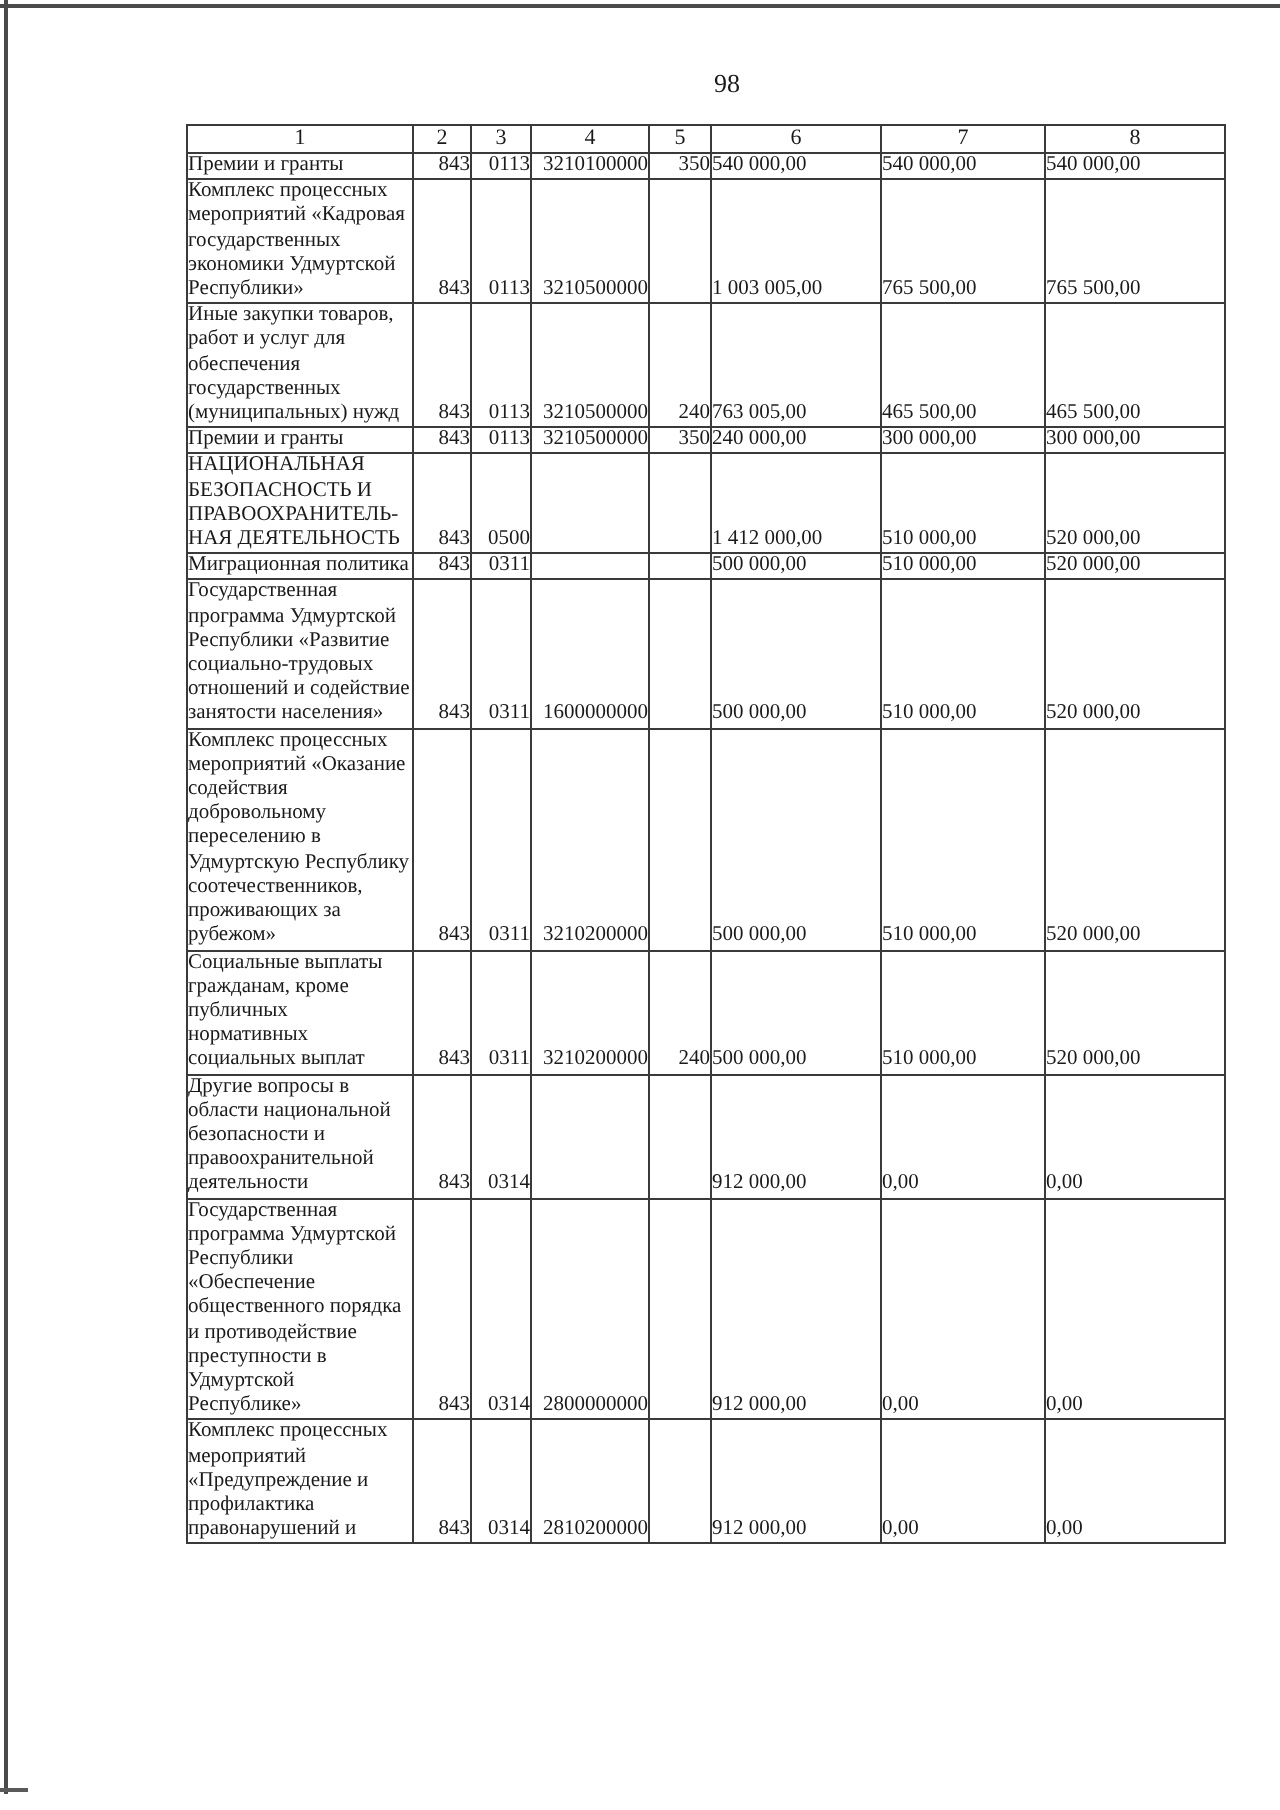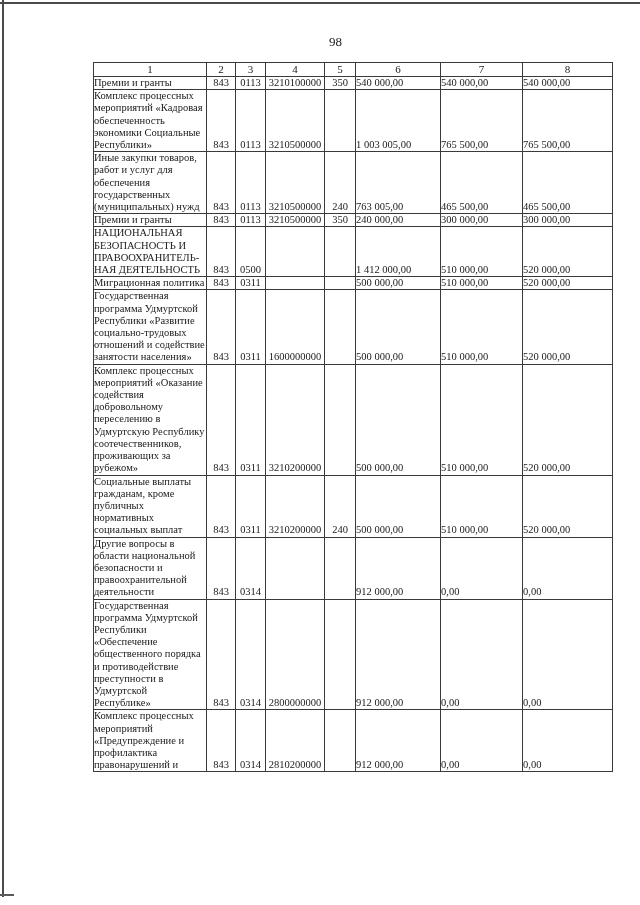--- a/index.html
+++ b/index.html
@@ -28,21 +28,21 @@
     background: #4a4a4a;
   }
   .edge-bottom-left {
     position: absolute; left: 0; top: 894px;
     width: 14px; height: 1.5px;
     background: #5a5a5a;
   }
   .page-number {
     position: absolute;
     top: 34px;
-    left: 76px;
+    left: 104px;
     width: 519px;
     text-align: center;
     font-size: 13px;
     line-height: 15px;
   }
   table.budget-table {
     position: absolute;
     left: 93px;
     top: 62px;
     width: 519px;
@@ -62,21 +62,21 @@
     vertical-align: middle;
     height: 13px;
     font-size: 11px;
     padding: 0;
   }
   table.budget-table td {
     vertical-align: bottom;
     padding: 0;
   }
   td.c1 { text-align: left; padding: 0 1px 1px 2px; overflow-wrap: break-word; }
-  td.c2, td.c3, td.c4, td.c5 { text-align: center; padding-bottom: 1px; }
+  td.c2, td.c3, td.c4, td.c5 { text-align: right; padding-bottom: 1px; }
   td.c6, td.c7, td.c8 { text-align: left; padding: 0 2px 1px 0; }
 </style>
 </head>
 <body>
 
 <div class="sheet">
   <div class="edge-top"></div>
   <div class="edge-left"></div>
   <div class="edge-bottom-left"></div>
 
@@ -110,21 +110,21 @@
           <td class="c1">Премии и гранты</td>
           <td class="c2">843</td>
           <td class="c3">0113</td>
           <td class="c4">3210100000</td>
           <td class="c5">350</td>
           <td class="c6">540 000,00</td>
           <td class="c7">540 000,00</td>
           <td class="c8">540 000,00</td>
         </tr>
         <tr>
-          <td class="c1">Комплекс процессных мероприятий «Кадровая обеспеченность экономики Социальные Республики»</td>
+          <td class="c1">Комплекс процессных мероприятий «Кадровая государственных экономики Удмуртской Республики»</td>
           <td class="c2">843</td>
           <td class="c3">0113</td>
           <td class="c4">3210500000</td>
           <td class="c5"></td>
           <td class="c6">1 003 005,00</td>
           <td class="c7">765 500,00</td>
           <td class="c8">765 500,00</td>
         </tr>
         <tr>
           <td class="c1">Иные закупки товаров, работ и услуг для обеспечения государственных (муниципальных) нужд</td>

